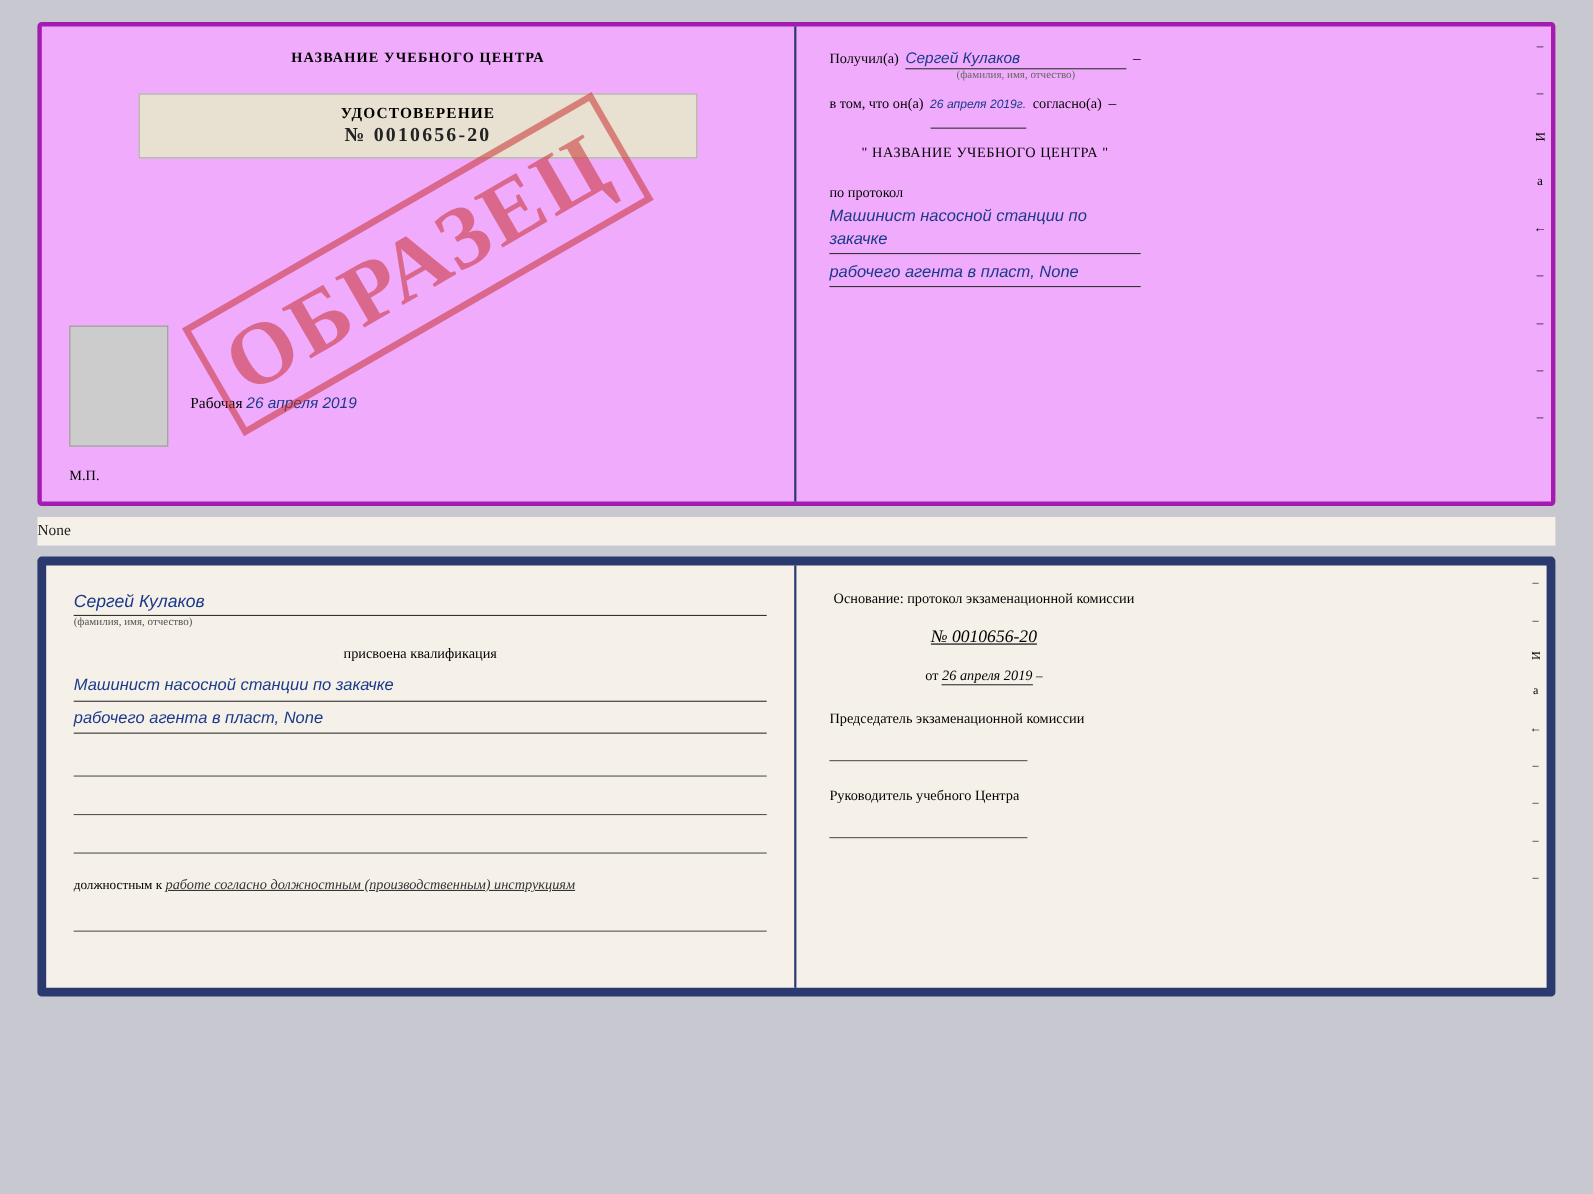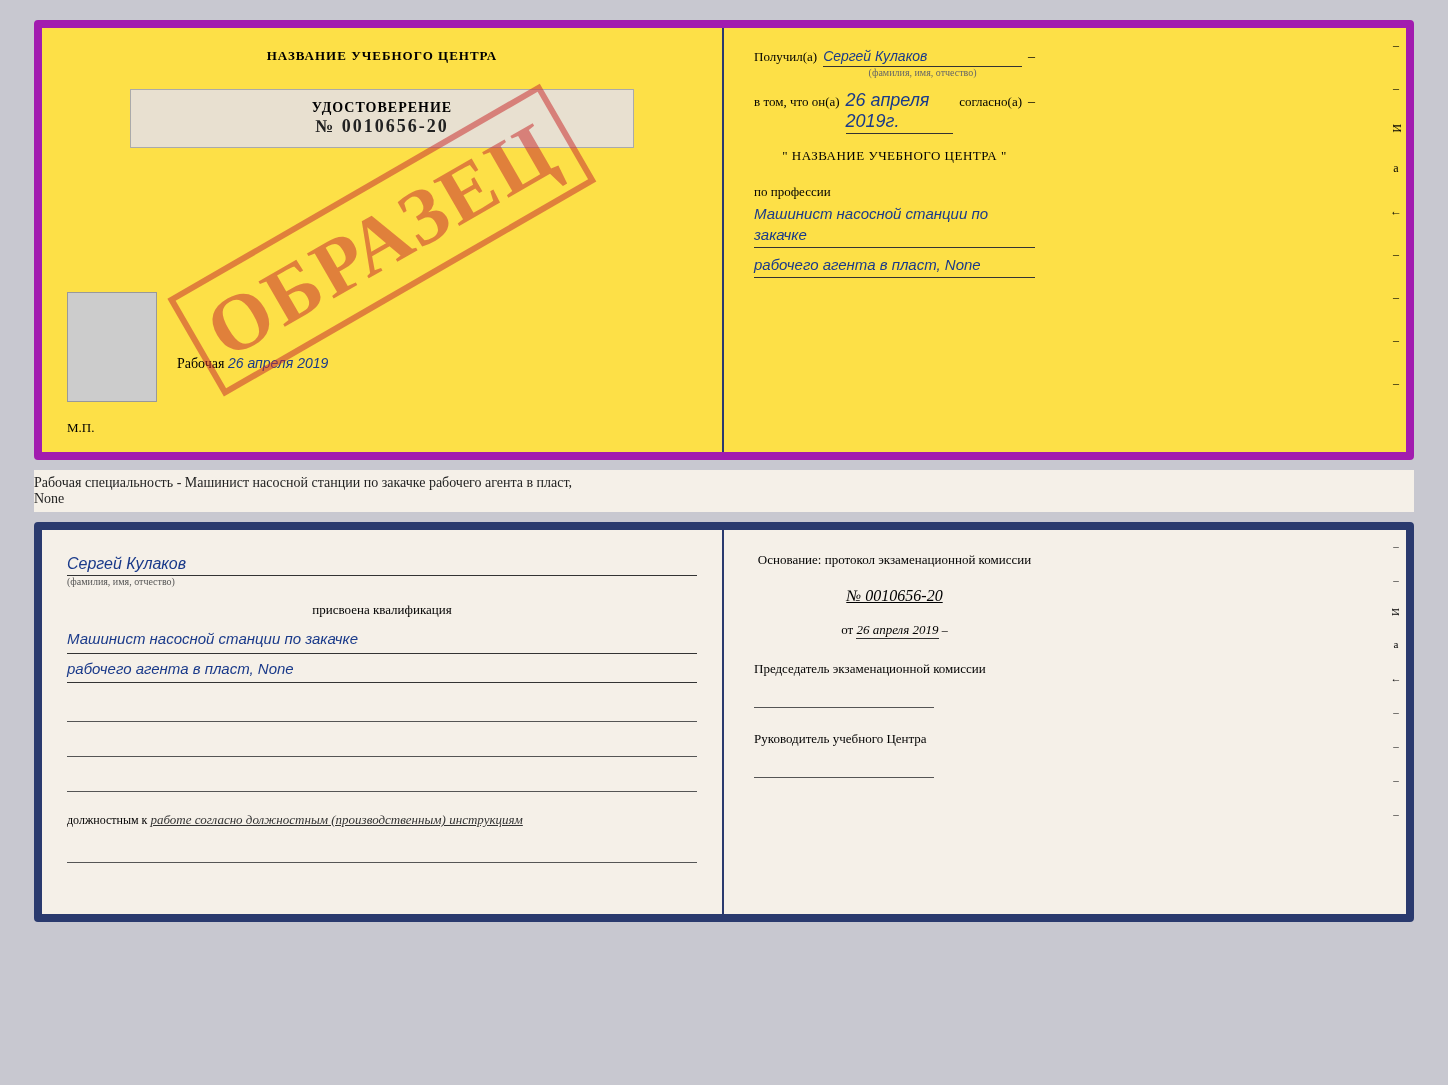--- a/index.html
+++ b/index.html
@@ -18,22 +18,22 @@
     .document-container {
       display: flex;
       flex-direction: column;
       width: 1380px;
       gap: 10px;
     }
 
     
     .top-doc {
       display: flex;
-      background: #fde047;
-      border: 8px solid #a21caf;
+      background: #f0abfc;
+      border: 4px solid #a21caf;
       border-radius: 4px;
       min-height: 440px;
       position: relative;
     }
 
     .left-panel {
       width: 50%;
       border-right: 2px solid #2a3a6e;
       padding: 20px 25px;
       position: relative;
@@ -349,31 +349,31 @@
           <span class="field-label">Получил(а)</span>
           <div style="flex:1;">
             <div class="field-value">Сергей Кулаков</div>
             <div class="field-sublabel">(фамилия, имя, отчество)</div>
           </div>
           <span style="font-size:14px;">–</span>
         </div>
 
         <div class="field-row">
           <span class="field-label">в том, что он(а)</span>
-          <span style="font-style:italic; color:#1a3a8a; font-family:'Segoe UI',sans-serif; font-size:18px; border-bottom:1px solid #333; padding-bottom:1px;">26 апреля 2019г.</span>
+          <span style="font-style:italic; color:#1a3a8a; font-family:'Segoe UI',sans-serif; font-size:11px; border-bottom:1px solid #333; padding-bottom:15px;">26 апреля 2019г.</span>
           <span class="field-label">согласно(а)</span>
           <span style="font-size:14px;">–</span>
         </div>
 
         <div class="org-block">
           <div>"  НАЗВАНИЕ УЧЕБНОГО ЦЕНТРА  "</div>
         </div>
 
         <div class="profession-block">
-          <div class="profession-label">по профессии</div>
+          <div class="profession-label">по протокол</div>
           <span class="profession-value">Машинист насосной станции по закачке</span>
           <span class="profession-value">рабочего агента в пласт, None</span>
         </div>
 
         <div style="position:absolute; right:0; top:10px; display:flex; flex-direction:column; gap:28px; align-items:center; width:20px;">
           <span style="font-size:12px;">–</span>
           <span style="font-size:12px;">–</span>
           <span style="font-size:12px; writing-mode:vertical-rl;">И</span>
           <span style="font-size:12px;">а</span>
           <span style="font-size:12px;">←</span>
@@ -382,21 +382,20 @@
           <span style="font-size:12px;">–</span>
           <span style="font-size:12px;">–</span>
         </div>
 
       </div>
     </div>
 
   </div>
 
   <div class="separator-text">
-    <div>Рабочая специальность - Машинист насосной станции по закачке рабочего агента в пласт,</div>
     <div>None</div>
   </div>
 
   <div class="bottom-doc">
 
     <div class="bottom-left">
 
 
       <div>
         <div class="name-field">Сергей Кулаков</div>

